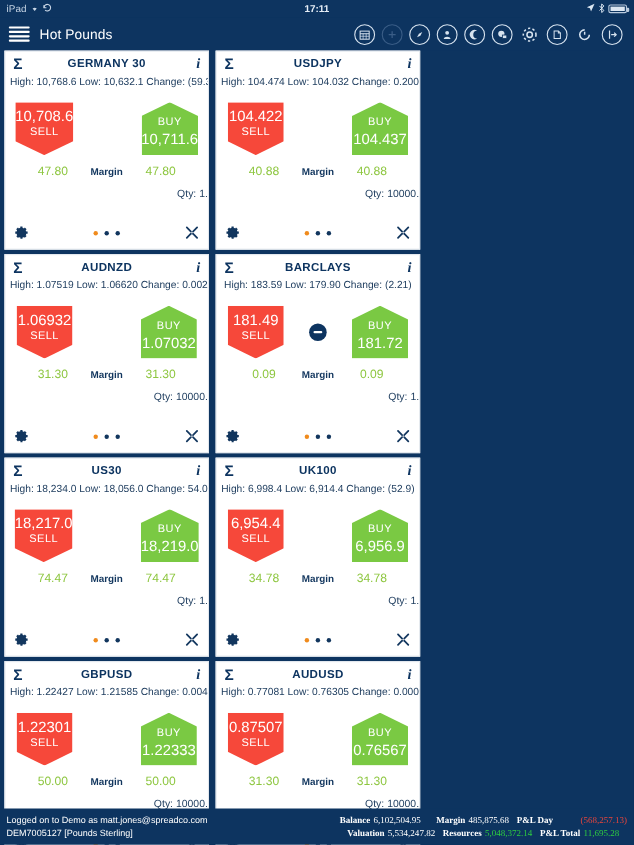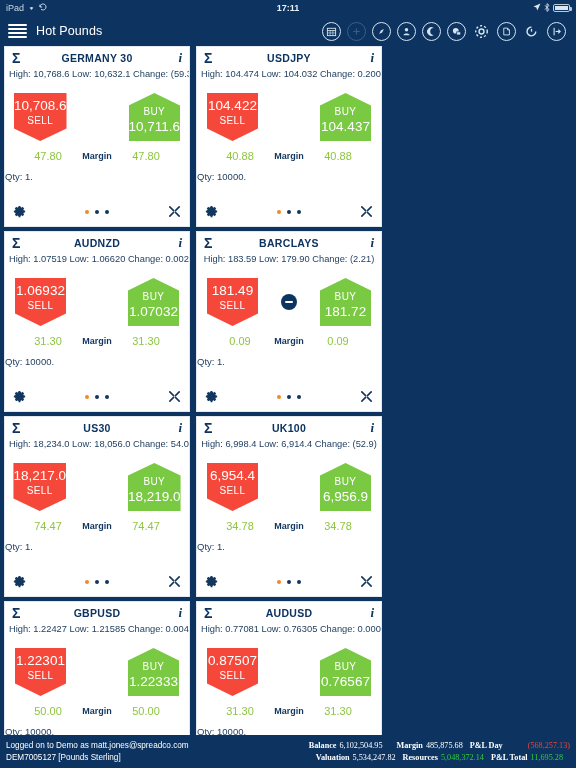--- a/index.html
+++ b/index.html
@@ -141,21 +141,21 @@
   .lock-dot i { display: block; width: 8px; height: 2.2px; background: #ffffff; border-radius: 1px; }
   .spacer-dot { width: 16px; flex: 0 0 16px; margin: 0 -1px; }
 
   .margin-row {
     display: flex; align-items: center; margin-top: 9px; padding: 0 12px;
   }
   .margin-val { width: 62px; text-align: center; color: #8dc63f; font-size: 11px; }
   .margin-lbl { flex: 1; text-align: center; color: #12365e; font-size: 9px; font-weight: bold; }
 
   .qty-row {
-    text-align: left; color: #1b3a5c; font-size: 9.5px; margin-top: 9px;
+    text-align: right; color: #1b3a5c; font-size: 9.5px; margin-top: 9px;
   }
 
   .card-foot {
     margin-top: auto; height: 26px;
     display: flex; align-items: center; padding: 0 7px 3px 7px;
   }
   .gear { cursor: pointer; width: 15px; height: 15px; color: #12365e; }
   .dots { flex: 1; display: flex; align-items: center; justify-content: center; gap: 6px; }
   .dot { width: 4px; height: 4px; border-radius: 50%; background: #12365e; cursor: pointer; }
   .dot.active { background: #f08b1d; }

